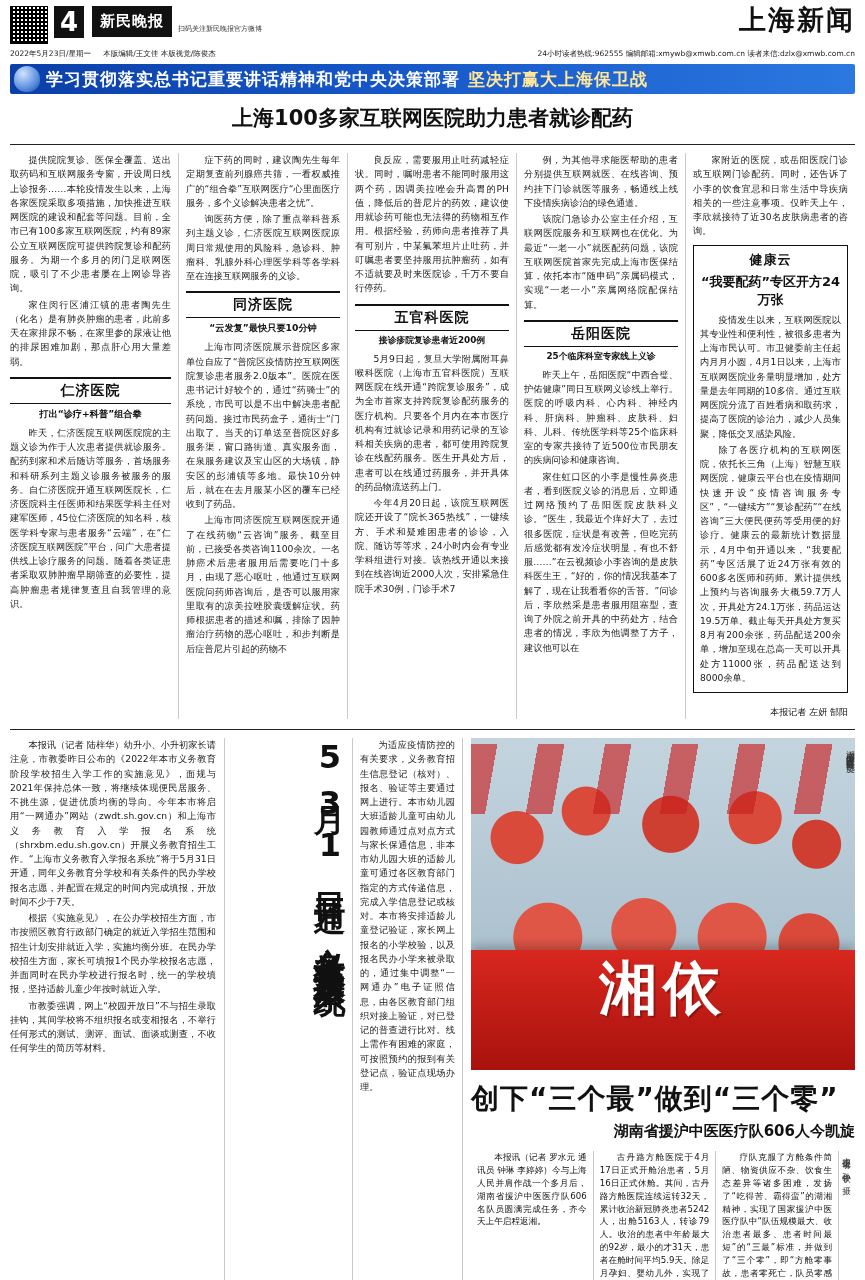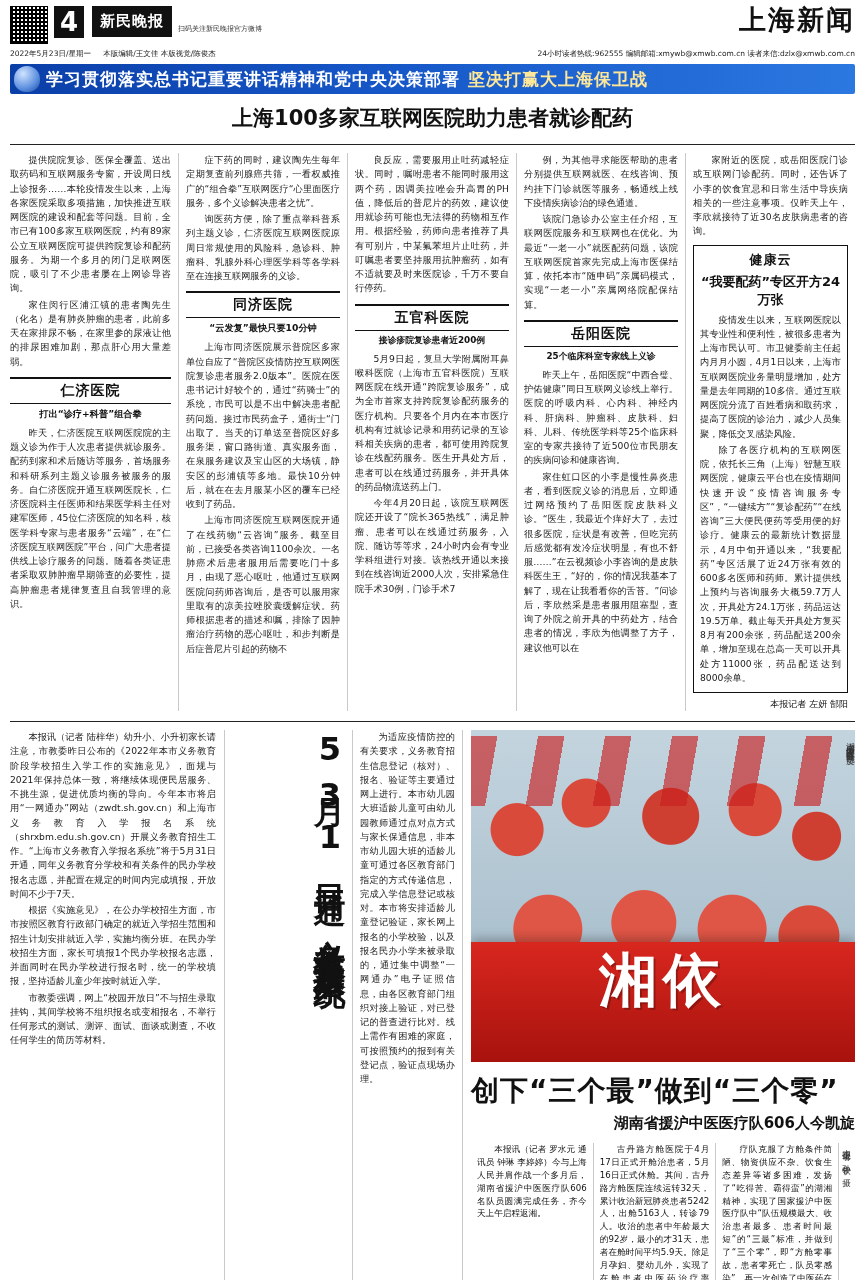--- a/index.html
+++ b/index.html
@@ -67,21 +67,21 @@
   .subbox { margin-top:8px; }
   .subbox .sb-head { border-top:2px solid #111; border-bottom:1px solid #111; padding:3px 0; text-align:center; }
   .sb-title { font-size:14px; font-weight:bold; letter-spacing:1px; }
   .sb-sub { font-size:9.2px; margin:4px 0 5px; text-align:center; font-weight:bold; }
   .sb-sub.small { font-size:8.8px; }
 
   .health-box { border:1px solid #111; padding:5px 6px; margin-top:6px; }
   .health-title { text-align:center; font-size:13px; font-weight:bold; letter-spacing:1px; }
   .health-sub { text-align:center; font-size:13px; font-weight:bold; margin:4px 0 4px; }
 
-  .byline { text-align:right; font-size:9px; margin-top:5px; }
+  .byline { text-align:right; font-size:9px; margin-top:13px; }
 
   
   .bottom { margin-top:10px; border-top:1px solid #222; padding-top:8px; display:flex; }
   .b-left { width:215px; padding-right:8px; border-right:1px solid #c9c9c9; }
   .b-vert {
     width:128px; padding:0 6px; border-right:1px solid #c9c9c9;
     writing-mode:vertical-rl; text-orientation:upright;
     font-size:32px; font-weight:bold; letter-spacing:4px; line-height:1.05;
     display:flex; align-items:flex-start; justify-content:flex-start;
   }
@@ -204,21 +204,21 @@
       <div class="body-txt">
         <p>良反应，需要服用止吐药减轻症状。同时，嘱咐患者不能同时服用这两个药，因调美拉唑会升高胃的PH值，降低后的普尼片的药效，建议使用就诊药可能也无法得的药物相互作用。根据经验，药师向患者推荐了具有可别片，中某氟苯坦片止吐药，并叮嘱患者要坚持服用抗肿瘤药，如有不适就要及时来医院诊，千万不要自行停药。</p>
       </div>
       <div class="subbox">
         <div class="sb-head">
           <div class="sb-title">五官科医院</div>
         </div>
         <div class="sb-sub small">接诊疹院复诊患者近200例</div>
         <div class="body-txt">
           <p>5月9日起，复旦大学附属附耳鼻喉科医院（上海市五官科医院）互联网医院在线开通“跨院复诊服务”，成为全市首家支持跨院复诊配药服务的医疗机构。只要各个月内在本市医疗机构有过就诊记录和用药记录的互诊科相关疾病的患者，都可使用跨院复诊在线配药服务。医生开具处方后，患者可以在线通过药服务，并开具体的药品物流送药上门。</p>
-          <p>今年4月20日起，该院互联网医院还开设了“院长365热线”，满足肿瘤、患者可以在线通过药服务，入院、随访等等求，24小时内会有专业学科组进行对接。该热线开通以来接到在线咨询近2000人次，安排紧急住院手术30例，门诊手术7</p>
+          <p>今年4月20日起，该院互联网医院还开设了“院长365热线”，一键续方、手术和疑难困患者的诊诊，入院、随访等等求，24小时内会有专业学科组进行对接。该热线开通以来接到在线咨询近2000人次，安排紧急住院手术30例，门诊手术7</p>
         </div>
       </div>
     </div>
 
     <div class="col">
       <div class="body-txt">
         <p>例，为其他寻求能医帮助的患者分别提供互联网就医、在线咨询、预约挂下门诊就医等服务，畅通线上线下疫情疾病诊治的绿色通道。</p>
         <p>该院门急诊办公室主任介绍，互联网医院服务和互联网也在优化。为最近“一老一小”就医配药问题，该院互联网医院首家先完成上海市医保结算，依托本市“随申码”亲属码模式，实现“一老一小”亲属网络院配保结算。</p>
       </div>
       <div class="subbox">

